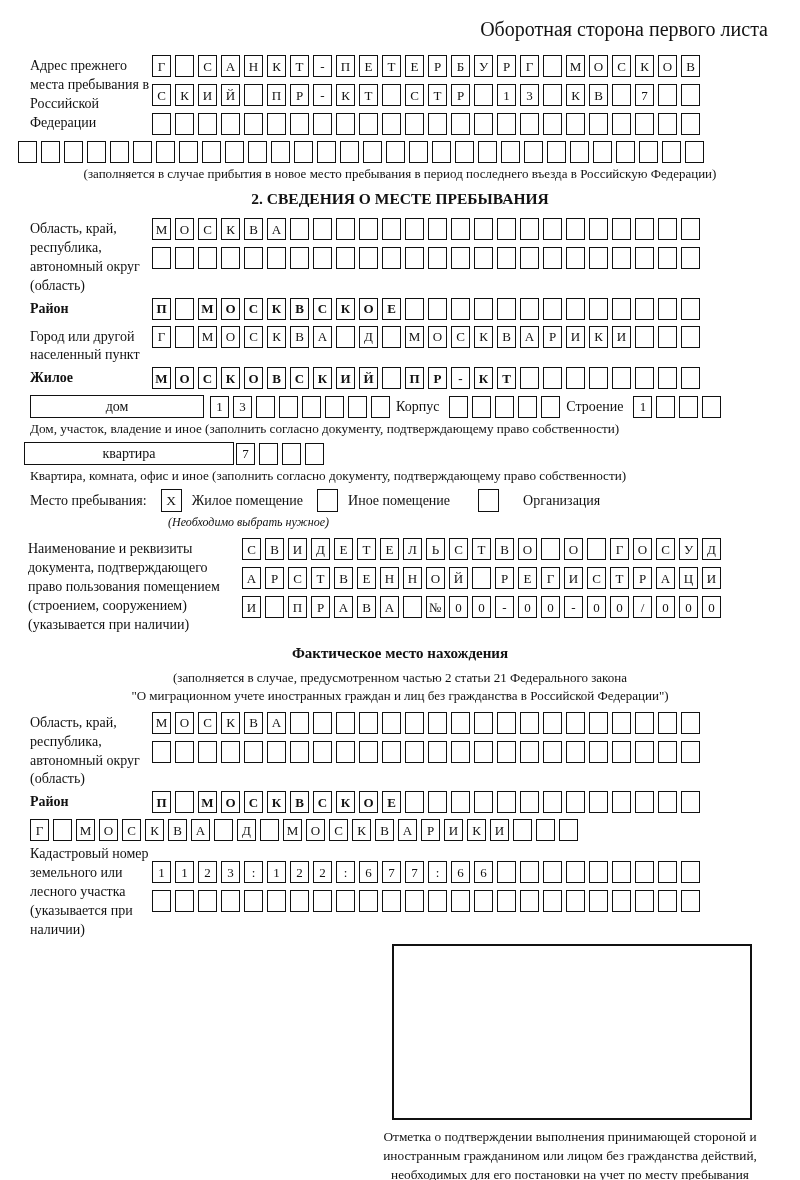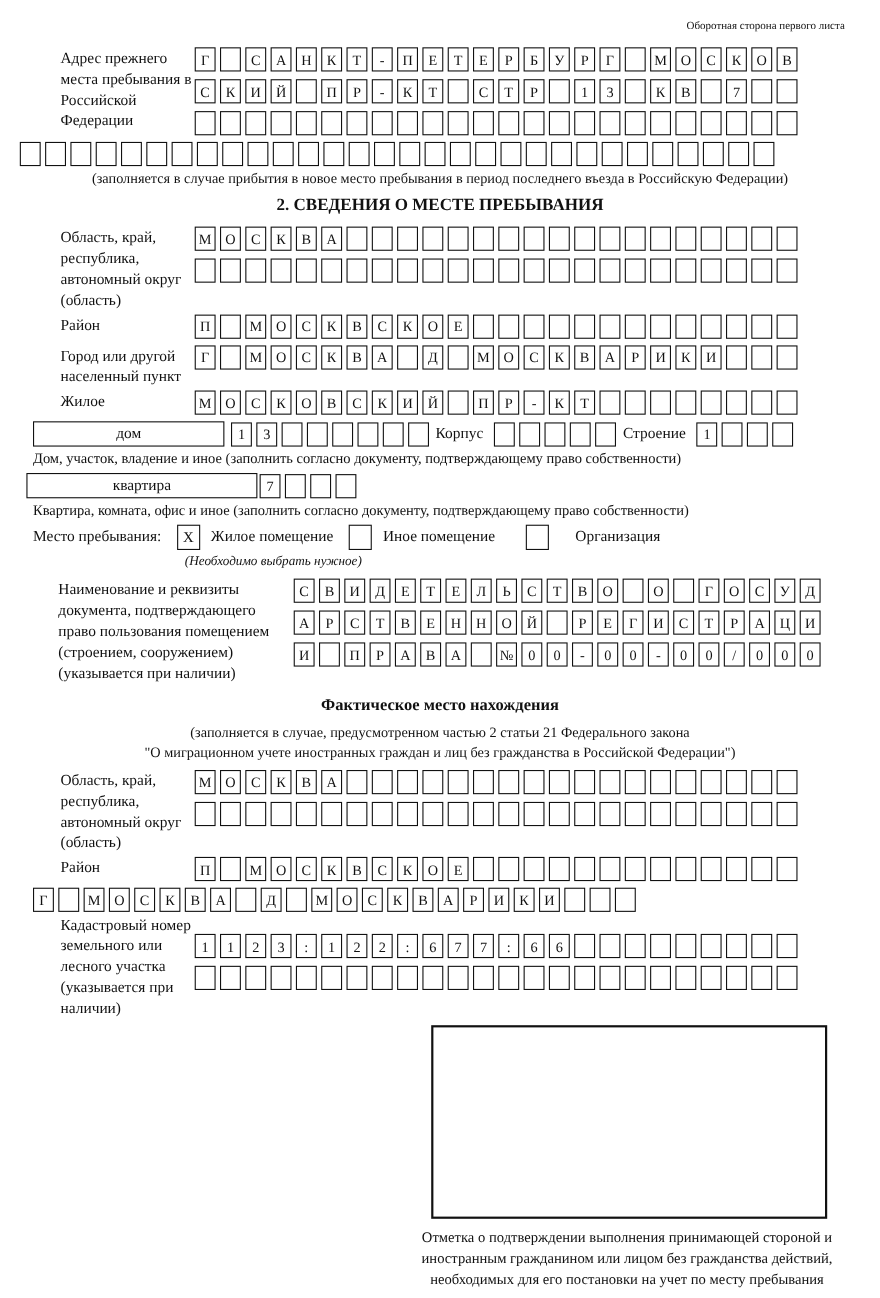--- a/index.html
+++ b/index.html
@@ -1,44 +1,44 @@
 <!DOCTYPE html>
 <html><head>
 <meta charset="utf-8">
 <style>
   html,body{margin:0;padding:0;background:#ffffff;}
   .page{
     width:800px;height:1180px;background:#fff;color:#111;
     font-family:"Liberation Serif","DejaVu Serif",serif;
     font-size:14px;overflow:hidden;box-sizing:border-box;padding-top:18px;
   }
-  .header-note{text-align:right;padding-right:32px;font-size:10px;margin-bottom:14px;}
+  .header-note{text-align:right;padding-right:32px;font-size:20px;margin-bottom:14px;}
   .field-row{display:flex;margin-left:30px;align-items:flex-start;}
-  .label{flex-shrink:0;line-height:1.35;padding-top:2px;margin-left:25px;}
+  .label{flex-shrink:0;line-height:1.35;padding-top:2px;}
   .w120{width:122px;}
   .w135{width:135px;font-size:13.2px;}
   .w210{width:214px;}
   .rows{display:flex;flex-direction:column;gap:7px;}
   .cells{display:flex;gap:4px;flex-wrap:nowrap;}
   .cell{
     width:17px;height:20px;border:1.8px solid #111;background:#fff;
     display:inline-flex;align-items:center;justify-content:center;
     font-size:13px;line-height:1;flex-shrink:0;
   }
   .checkbox{width:19px;height:21px;font-size:13.5px;}
   .widebox{
     border:1.8px solid #111;height:21px;display:flex;align-items:center;
     justify-content:center;font-size:14px;flex-shrink:0;background:#fff;
   }
   .fullrow{margin:6px 0 3px 18px;}
   .note{text-align:center;font-size:13px;margin-bottom:8px;}
   .section-title{text-align:center;font-weight:bold;font-size:15.5px;margin:6px 0 10px 0;}
   .sub-title{text-align:center;font-weight:bold;font-size:15px;margin:10px 0 8px 0;}
   .caption{margin:3px 0 5px 30px;font-size:13.2px;}
-  .mb4{margin-bottom:4px;} .mb6{margin-bottom:6px;} .mb2{margin-bottom:2px;}
+  .mb4{margin-bottom:4px;} .mb6{margin-bottom:6px;font-weight:bold;} .mb2{margin-bottom:2px;}
   .inline-row{display:flex;align-items:center;gap:10px;margin-left:30px;}
   .inline-row .txt{padding-right:4px;}
   .choose-note{margin:3px 0 8px 168px;font-size:12px;font-style:italic;}
   .pad-top18{padding-top:18px;}
   .stamp-box{margin-left:392px;width:356px;height:172px;border:2px solid #111;margin-top:4px;}
   .stamp-caption{width:404px;margin:7px 0 0 368px;text-align:center;font-size:13.3px;line-height:1.45;}
 </style>
 </head>
 <body>
 

